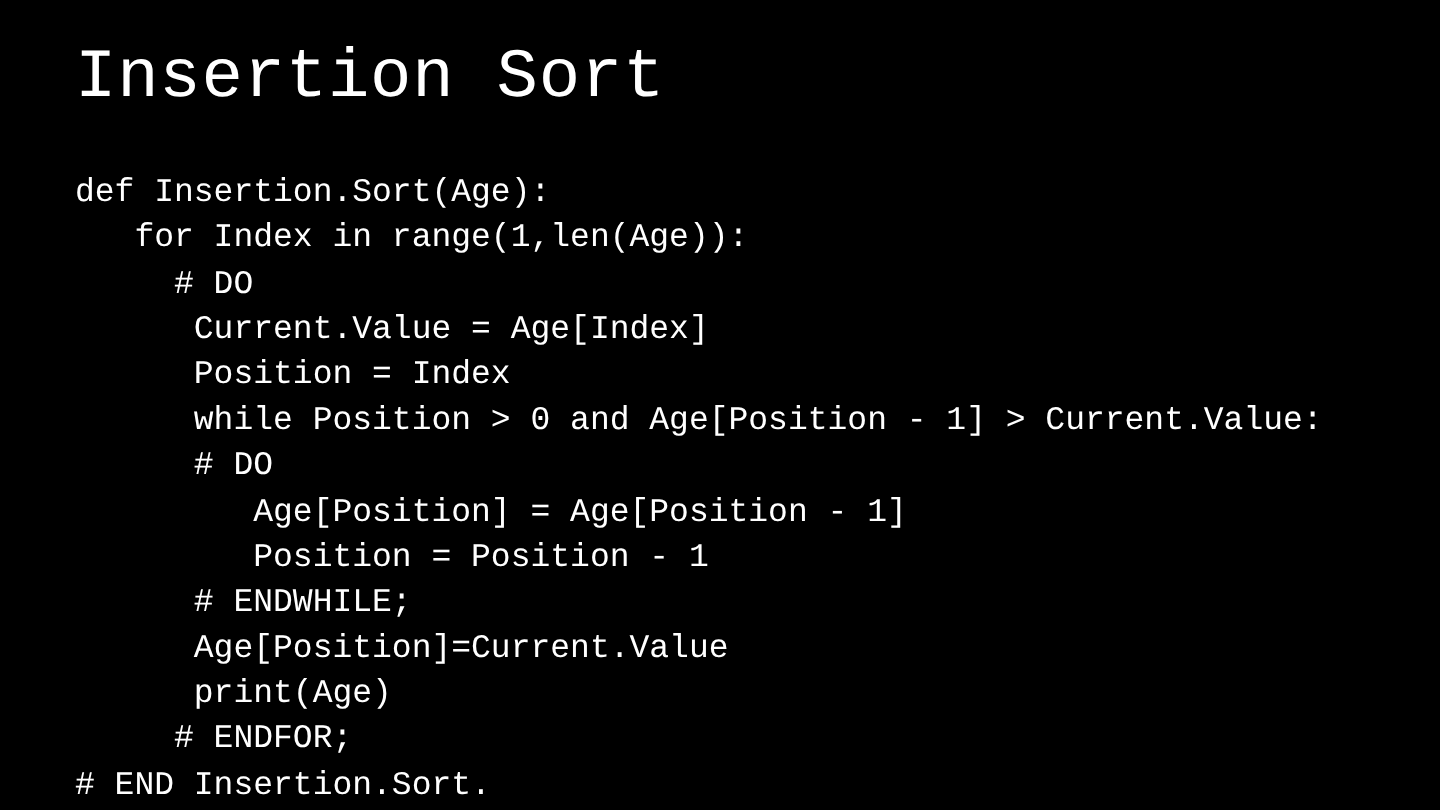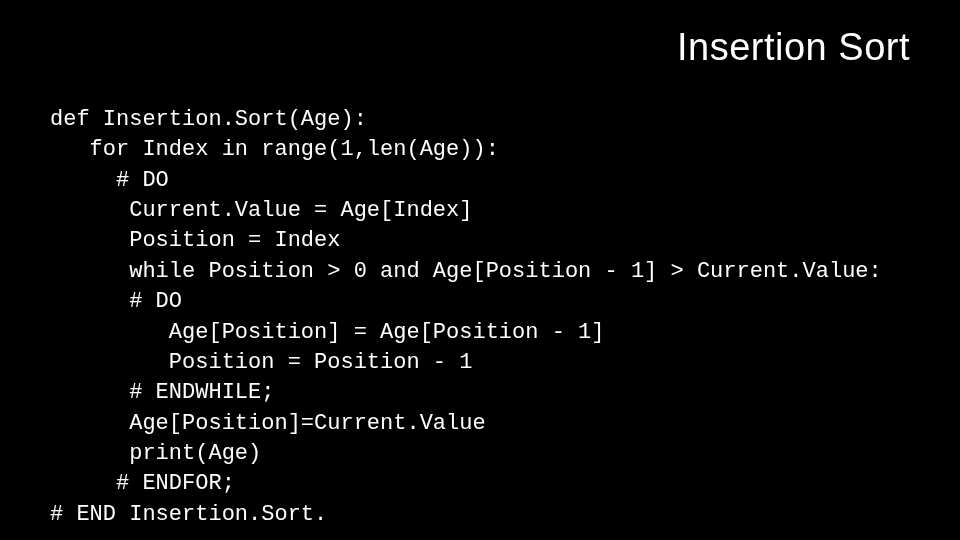--- a/index.html
+++ b/index.html
@@ -13,24 +13,24 @@
       background: #000000;
       color: #ffffff;
       overflow: hidden;
     }
     .slide {
       width: 100%;
       height: 100%;
       padding: 20px 50px;
     }
     .title {
-      font-family: Liberation Sans, sans-serif;
-      font-size: 38px;
+      font-family: Liberation Mono, monospace;
+      font-size: 46px;
       font-weight: 400;
-      text-align: right;
+      text-align: left;
       margin-top: 6px;
       margin-bottom: 36px;
       letter-spacing: 0.5px;
     }
     .code {
       font-family: "Courier New", Courier, monospace;
       font-size: 22px;
       line-height: 1.38;
       white-space: pre;
       color: #ffffff;

